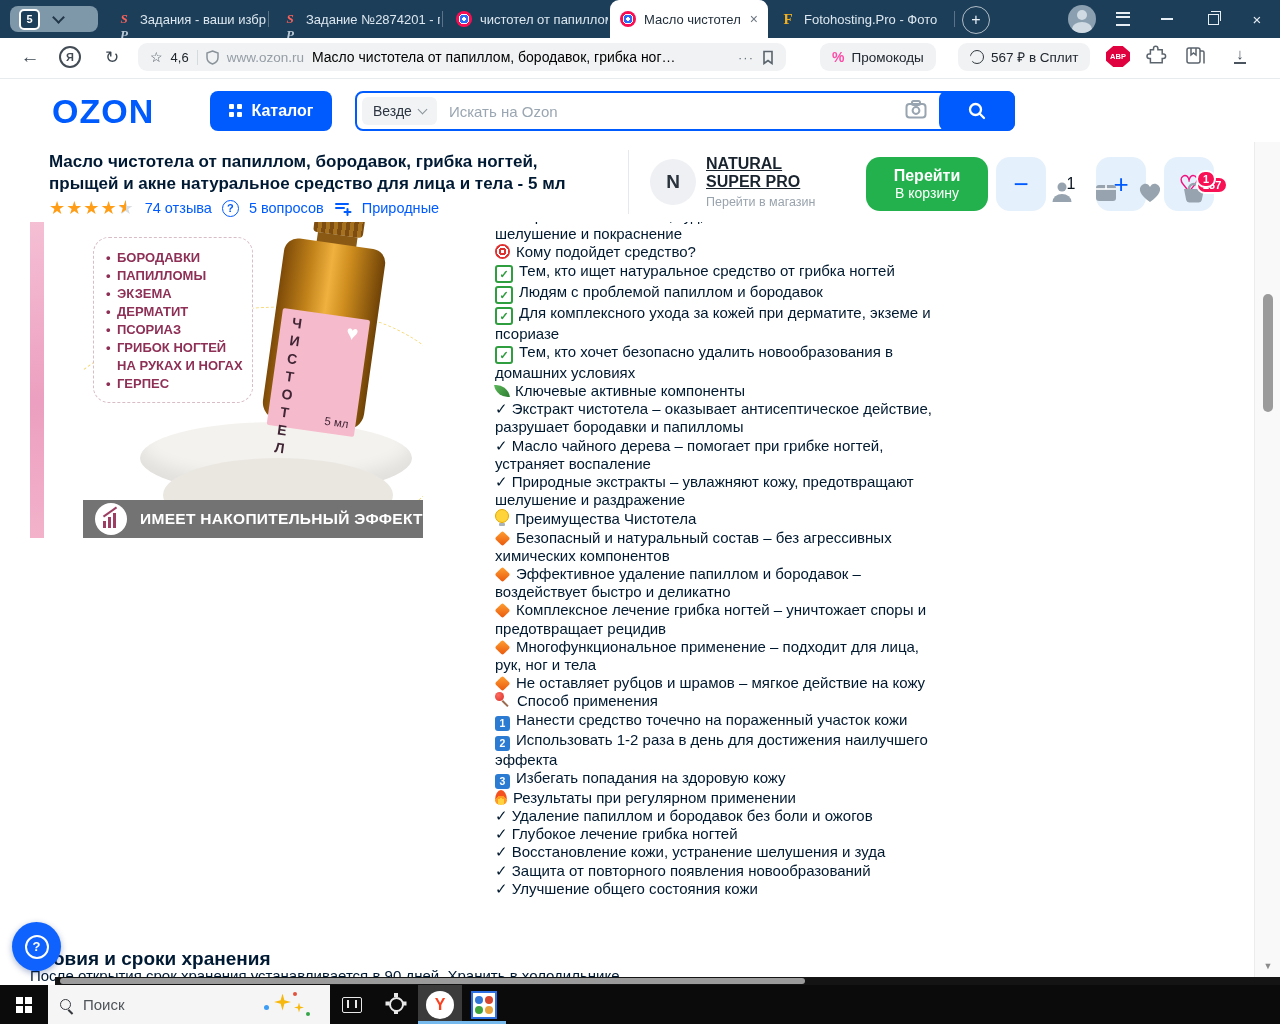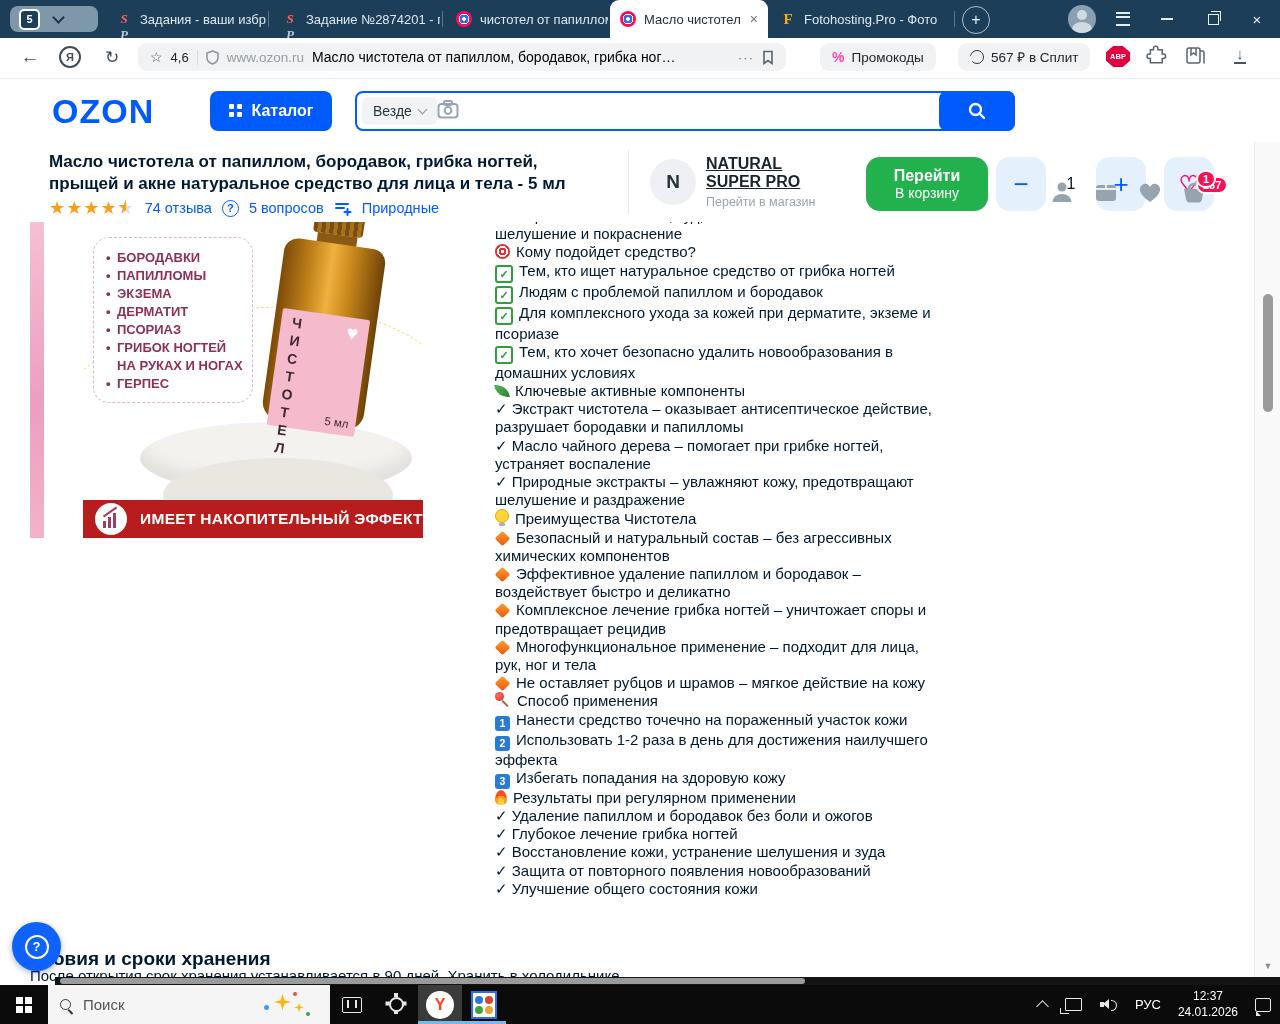--- a/index.html
+++ b/index.html
@@ -141,21 +141,21 @@
        background:linear-gradient(90deg,#7d4a08,#c1821a 28%,#f0b13f 48%,#cd8c1d 66%,#6f4206);}
   .labelp{position:absolute;left:7px;top:71px;width:88px;height:118px;background:#f5bacc;border-radius:2px;}
   .vtext{position:absolute;left:8px;top:5px;height:108px;writing-mode:vertical-rl;text-orientation:upright;
        font-size:14px;font-weight:bold;color:#402634;letter-spacing:2px;}
   .lheart{position:absolute;right:10px;top:4px;color:#fff;font-size:20px;}
   .lheart::after{content:"♥";}
   .vol{position:absolute;right:7px;bottom:6px;font-size:11.5px;color:#402634;}
   .pod1{position:absolute;left:57px;top:222px;width:272px;height:72px;background:#f4f2ee;border-radius:50%;
         box-shadow:inset 0 -14px 16px rgba(0,0,0,.07);}
   .pod2{position:absolute;left:80px;top:258px;width:230px;height:74px;background:#eae7e1;border-radius:50%;}
-  .banner{position:absolute;left:0;top:300px;width:340px;height:38px;background:#b91c1c;display:flex;align-items:center;}
+  .banner{position:absolute;left:0;top:300px;width:340px;height:38px;background:#737373;display:flex;align-items:center;}
   .bcirc{width:32px;height:32px;border-radius:50%;background:#fff;margin-left:12px;flex:0 0 32px;position:relative;}
   .bcirc::before{content:'';position:absolute;left:0;top:0;width:32px;height:32px;border-radius:50%;
      background:
        linear-gradient(#9c3f63,#9c3f63) 8px 18px/3px 7px no-repeat,
        linear-gradient(#9c3f63,#9c3f63) 13px 14px/3px 11px no-repeat,
        linear-gradient(#9c3f63,#9c3f63) 18px 10px/3px 15px no-repeat;}
   .bcirc::after{content:'';position:absolute;left:7px;top:8px;width:16px;height:2px;background:#9c3f63;transform:rotate(-35deg);}
   .btext{color:#fff;font-weight:bold;font-size:15.5px;letter-spacing:.3px;margin-left:13px;}
 
   
@@ -391,20 +391,21 @@
     <div class="ozlogo">OZON</div>
     <div class="catbtn">
       <span class="grid4"></span>
       <span>Каталог</span>
     </div>
     <div class="search">
       <div class="scope">
         <span>Везде</span>
         <span class="c"></span>
       </div>
+      <input class="sinput" placeholder="Искать на Ozon" style="">
       <span class="camwrap">
         <svg width="22" height="19" viewBox="0 0 22 19">
             <rect x="1.5" y="4" width="19" height="13.5" rx="3" fill="none" stroke="#98a4af" stroke-width="2"></rect>
             <rect x="7" y="1" width="8" height="4" rx="1.5" fill="none" stroke="#98a4af" stroke-width="2"></rect>
             <circle cx="11" cy="10.5" r="3.4" fill="none" stroke="#98a4af" stroke-width="2"></circle>
           </svg>
       </span>
       <div class="sbtn">
         <svg width="20" height="20" viewBox="0 0 20 20">
             <circle cx="8.5" cy="8.5" r="5.5" fill="none" stroke="#fff" stroke-width="2.3"></circle>
@@ -575,38 +576,15 @@
     </div>
     <div class="apptile">
       <span class="photoico">
         <i style="left:2px;top:3px;background:#3076d6;"></i>
         <i style="left:12px;top:3px;background:#d6452f;"></i>
         <i style="left:2px;top:13px;background:#3fa33c;"></i>
         <i style="left:12px;top:13px;background:#e8a33d;"></i>
       </span>
       <span class="under"></span>
     </div>
-    <div class="tray">
-      <div class="trbtn">
-          <span class="chv"></span>
-        </div>
-      <div class="trbtn">
-          <span class="net"></span>
-        </div>
-      <div class="trbtn">
-          <span class="spk">
-            <span class="wav"></span>
-          </span>
-        </div>
-      <div class="trbtn">
-          <span class="lang">РУС</span>
-        </div>
-      <div class="clock">
-        <div>12:37</div>
-        <div>24.01.2026</div>
-      </div>
-      <div class="trbtn">
-          <span class="ntf"></span>
-        </div>
-    </div>
   </div>
 
 </div>
 
 </body></html>

